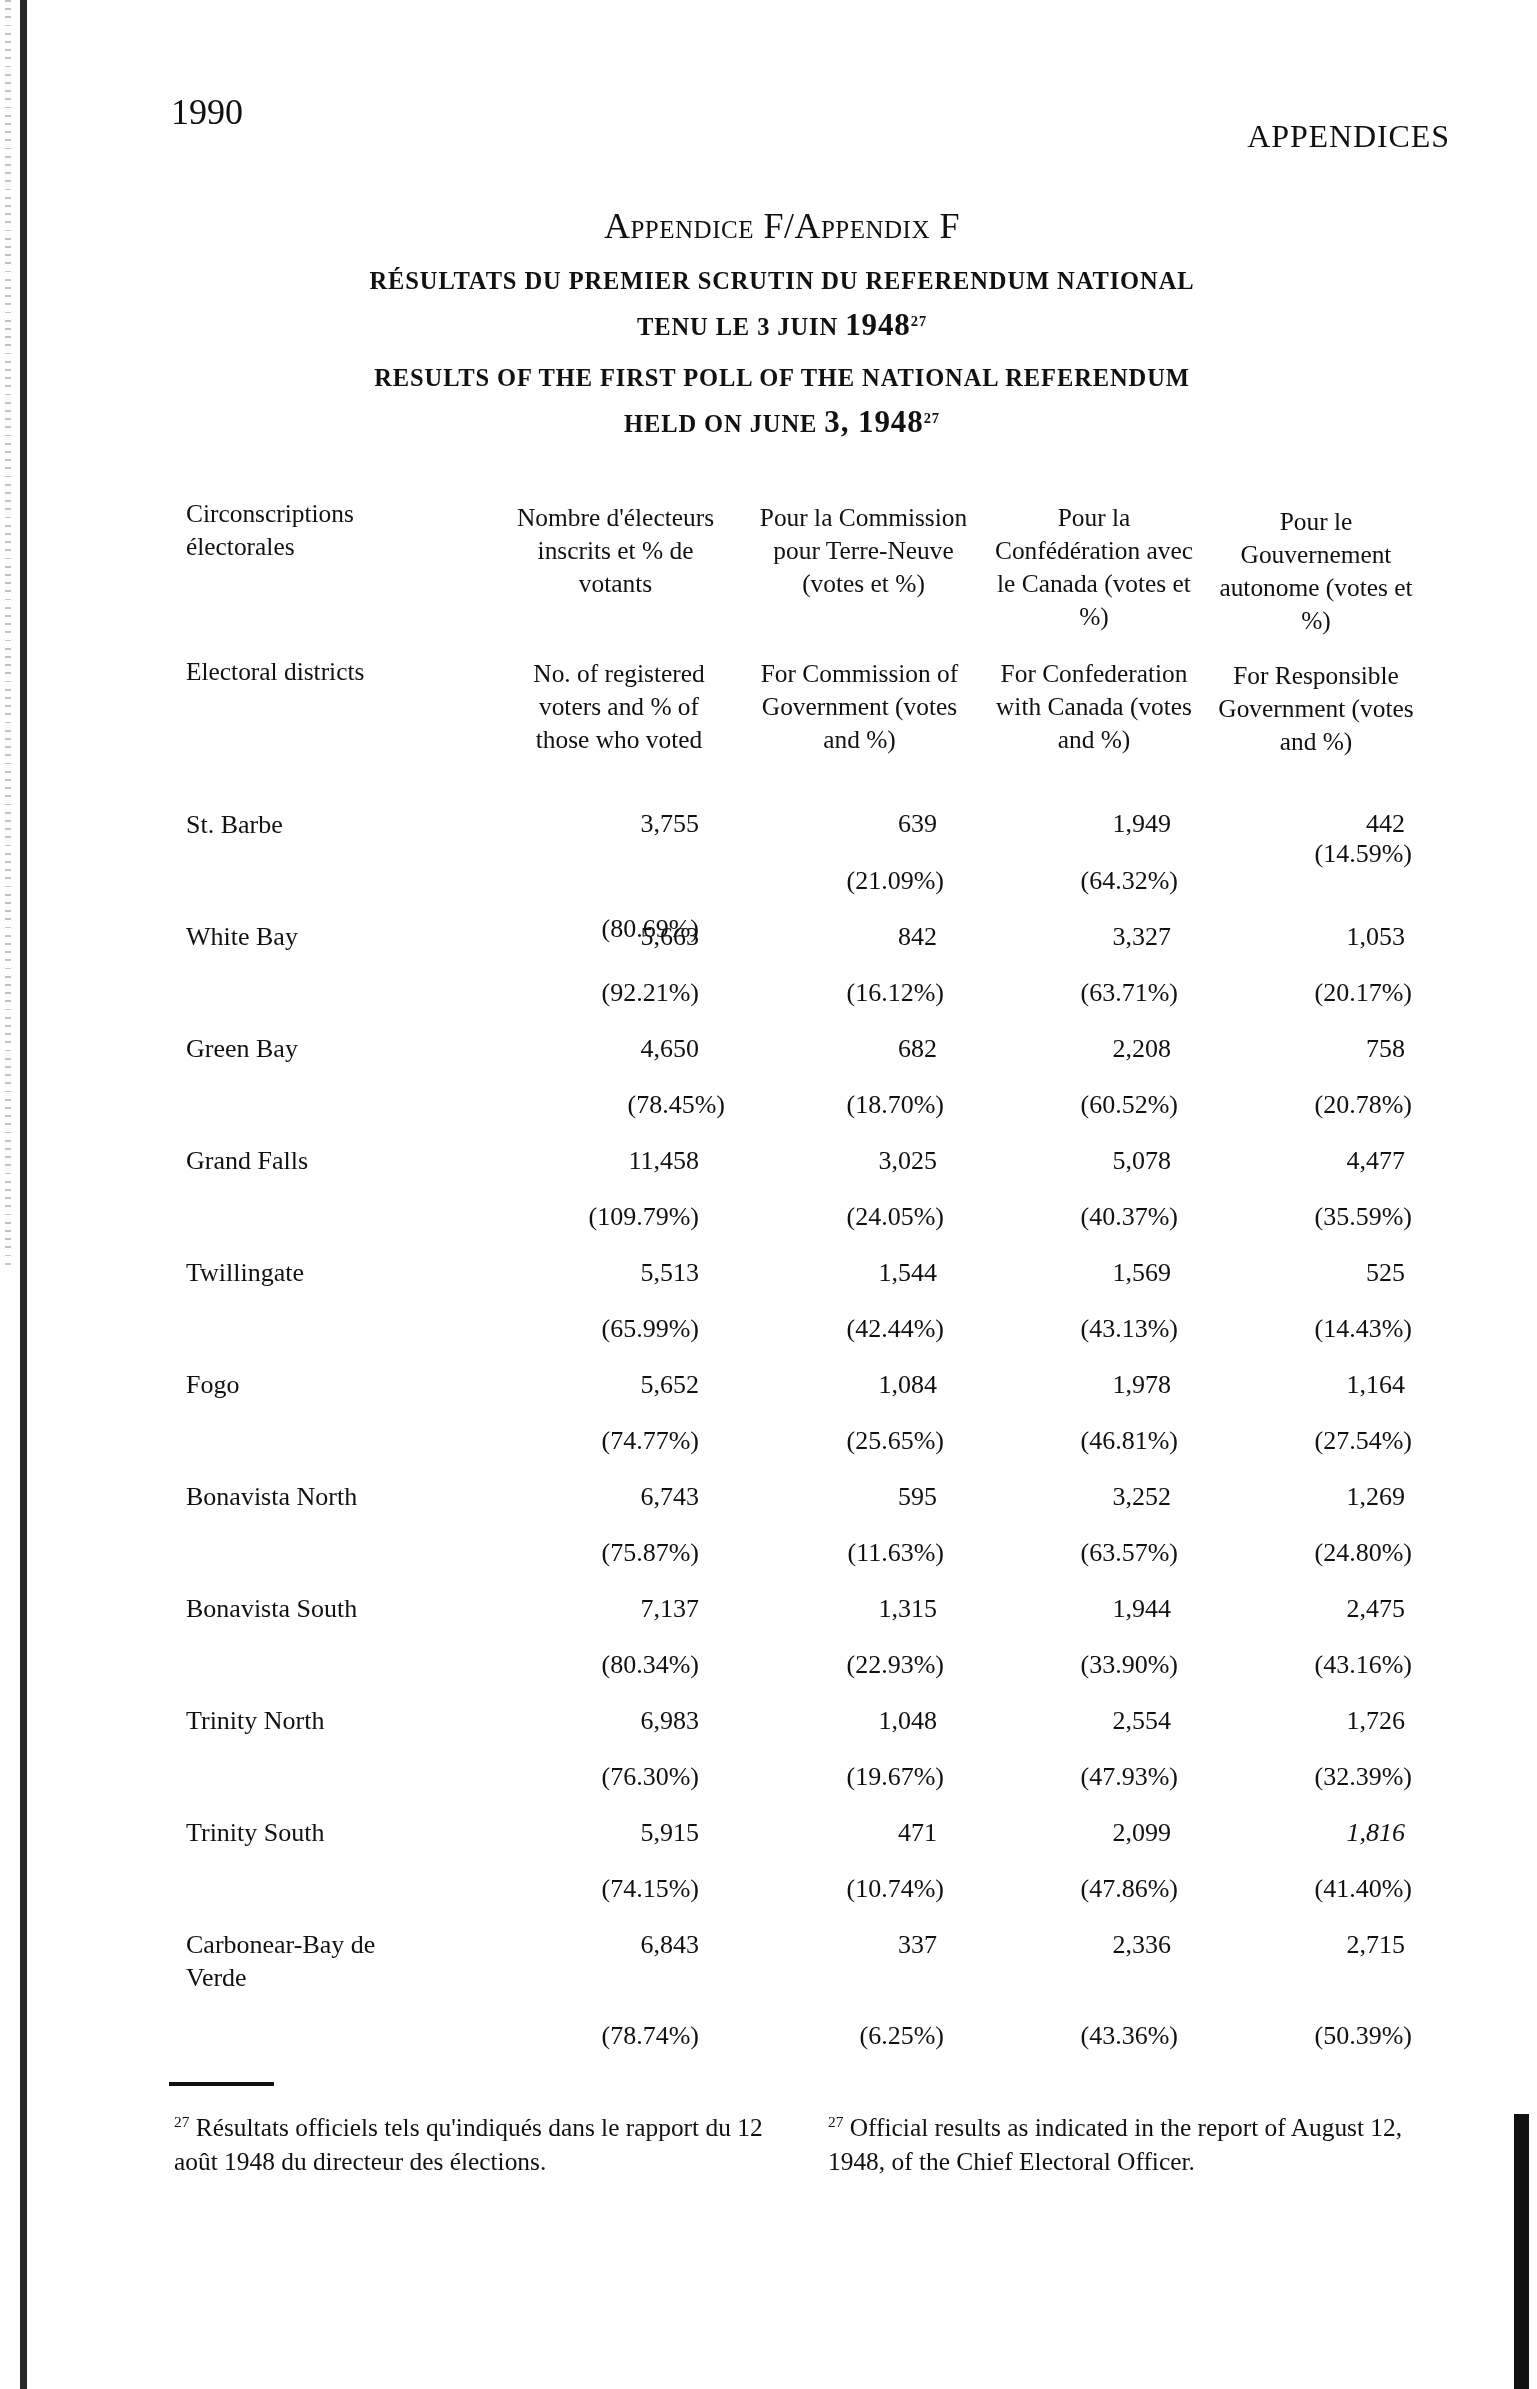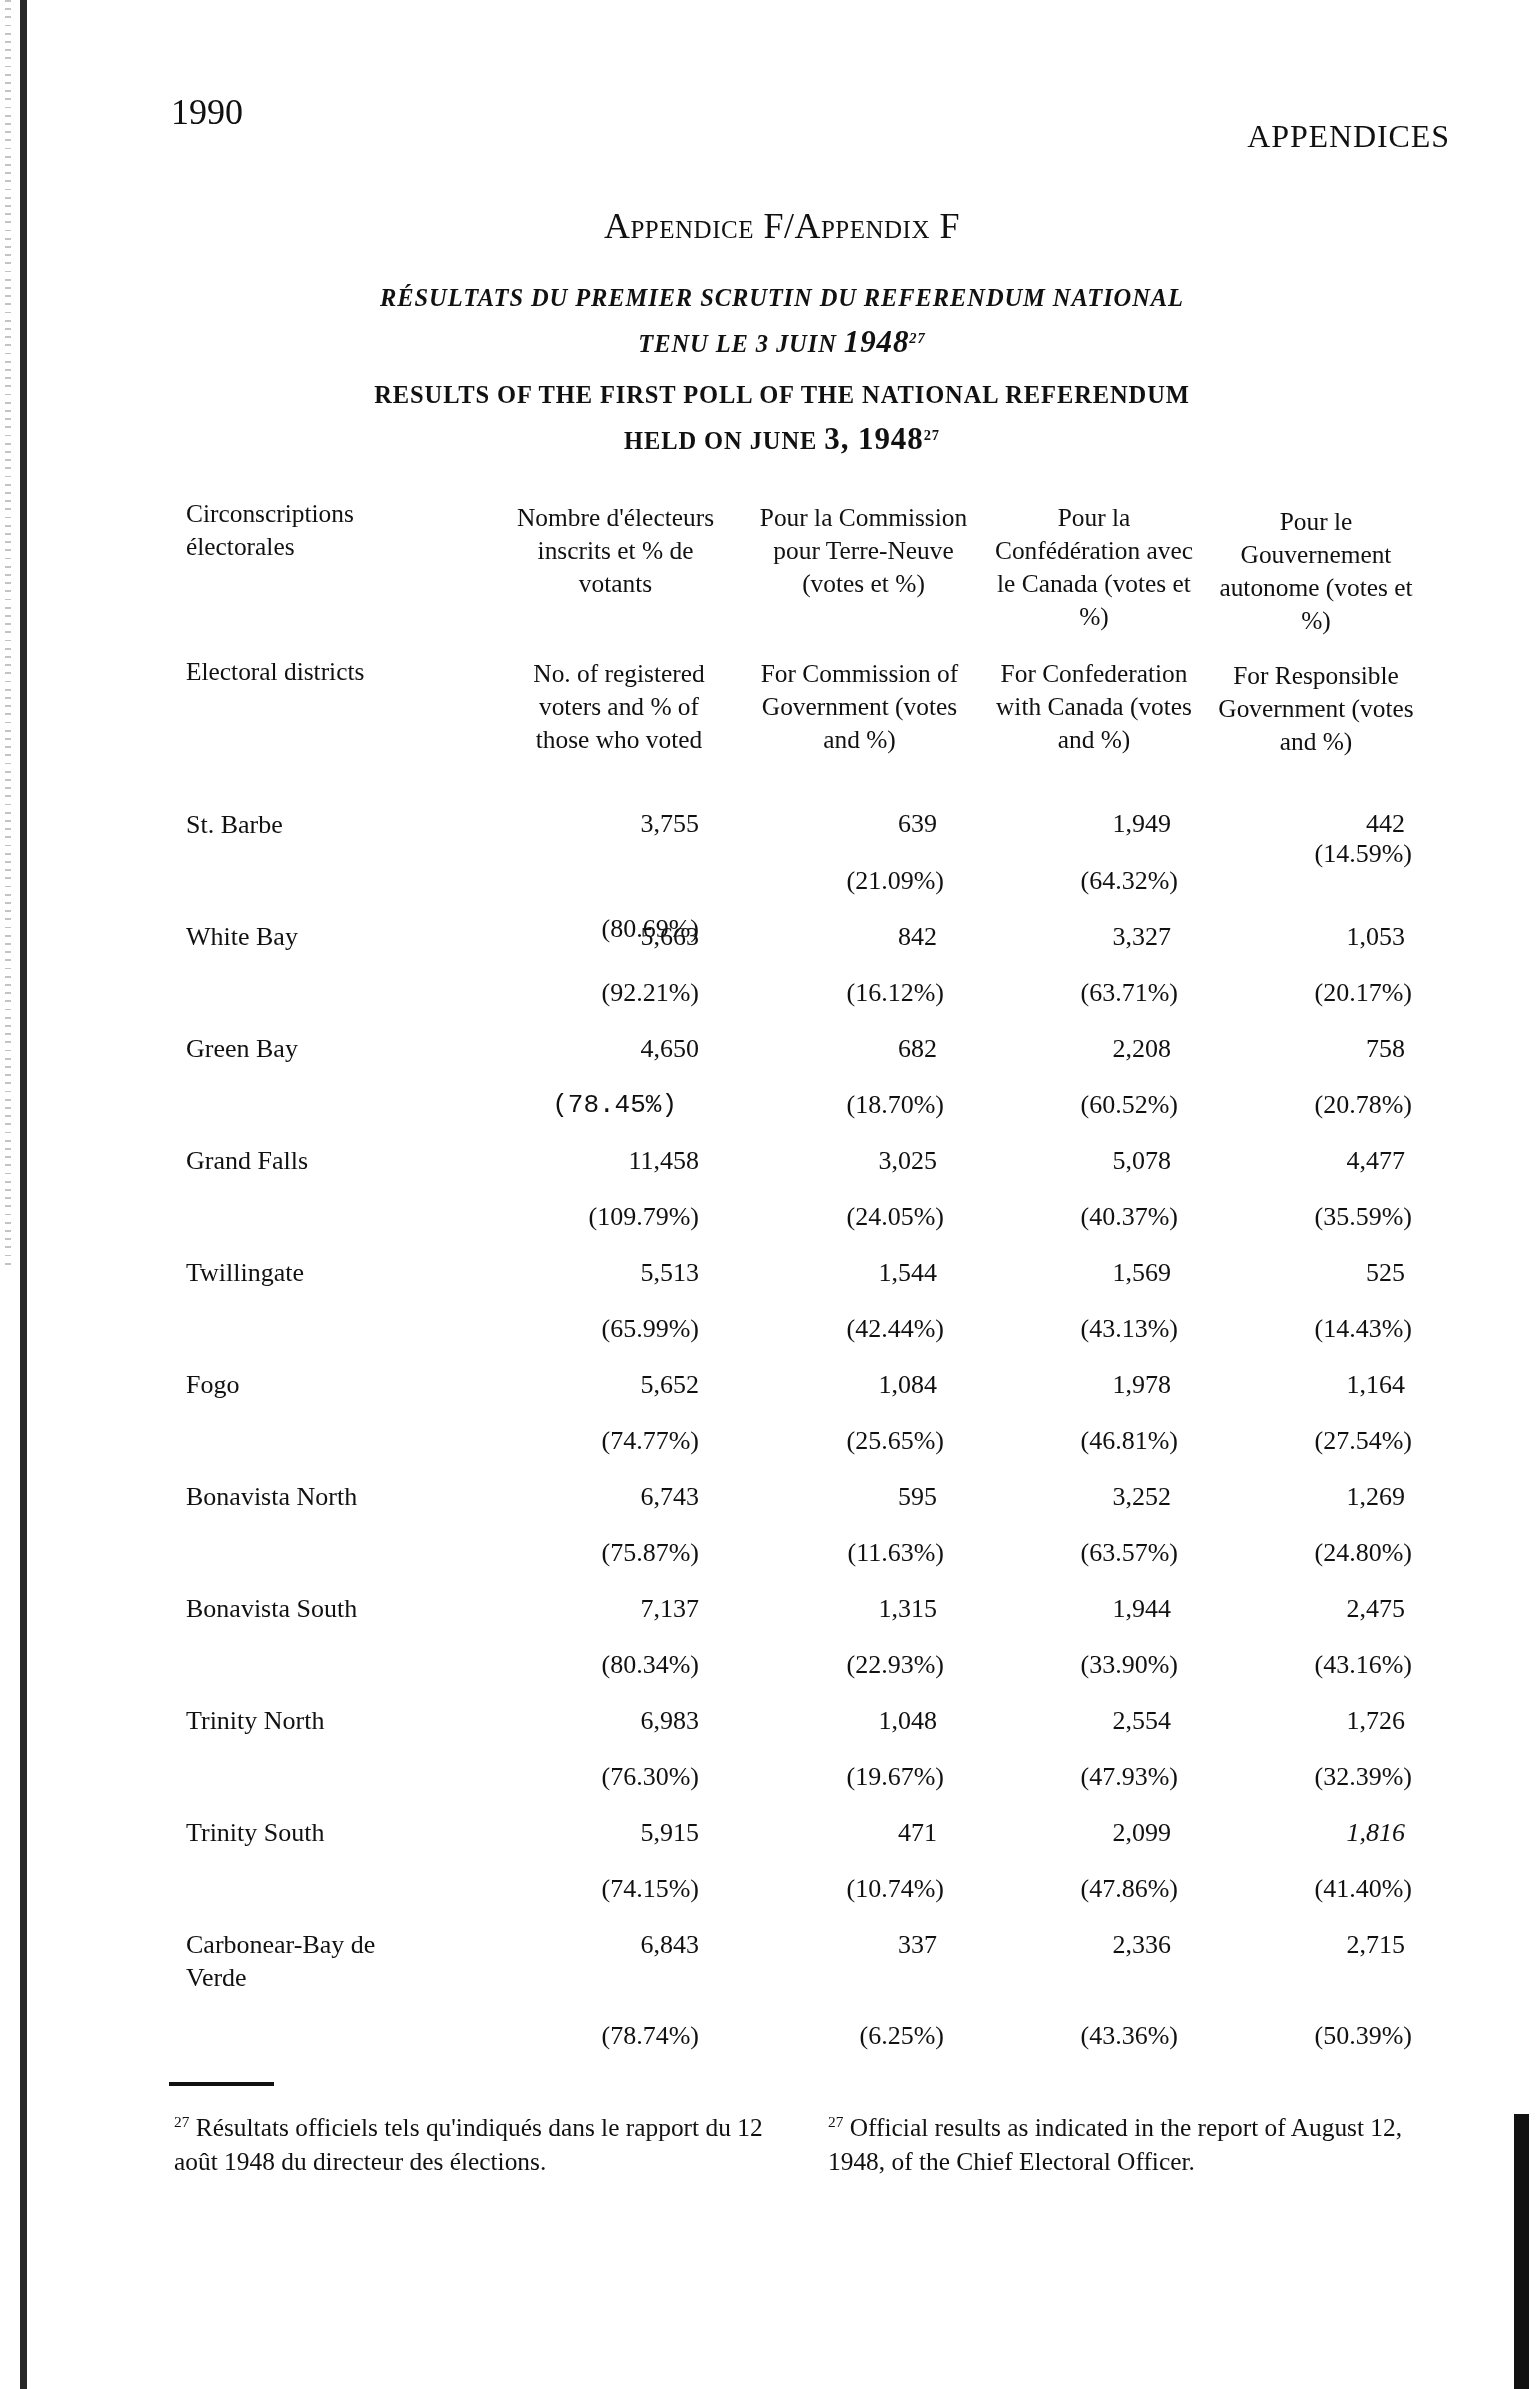--- a/index.html
+++ b/index.html
@@ -25,21 +25,21 @@
     position: absolute; left: 171px; top: 91px; font-size: 36px; letter-spacing: 0px;
   }
   .running-head {
     position: absolute; right: 87px; top: 118px; font-size: 32px; letter-spacing: 0.9px;
   }
   .title-block { position: absolute; left: 0; width: 1537px; text-align: center; top: 205px; }
   .appx-title { font-size: 36px; font-variant: small-caps; letter-spacing: 0.5px; margin-left: 27px; }
   .subtitle { font-size: 24.5px; font-weight: bold; letter-spacing: 0.9px; margin-left: 27px; line-height: 40px; }
   .subtitle sup { font-size: 14.5px; font-weight: bold; }
   .subtitle .big { font-size: 31px; }
-  .sub-fr { margin-top: 31px; font-style: italic; }
+  .sub-fr { margin-top: 14px; }
   .sub-en { margin-top: 11px; }
 
   .hdr { position: absolute; font-size: 25.4px; line-height: 33px; text-align: center; }
   .hdr-left { text-align: left; }
   .row-label { position: absolute; left: 186px; font-size: 26px; line-height: 33px; }
   .cell { position: absolute; font-size: 26px; text-align: right; width: 218px; }
 
   .fn-rule { position: absolute; left: 169px; top: 2082px; width: 105px; height: 3.6px; background: #111; }
   .footnote { position: absolute; top: 2105px; font-size: 25.4px; line-height: 34px; width: 635px; }
   .footnote sup { font-size: 15.4px; }
@@ -92,21 +92,21 @@
     <div class="cell" style="left: 481px; top: 922px;">5,663</div>
     <div class="cell" style="left: 481px; top: 978px;">(92.21%)</div>
     <div class="cell" style="left: 719px; top: 922px;">842</div>
     <div class="cell" style="left: 726px; top: 978px;">(16.12%)</div>
     <div class="cell" style="left: 953px; top: 922px;">3,327</div>
     <div class="cell" style="left: 960px; top: 978px;">(63.71%)</div>
     <div class="cell" style="left: 1187px; top: 922px;">1,053</div>
     <div class="cell" style="left: 1194px; top: 978px;">(20.17%)</div>
     <div class="row-label" style="top: 1032px; width: 363px;">Green Bay</div>
     <div class="cell" style="left: 481px; top: 1034px;">4,650</div>
-    <div class="cell" style="left: 459px; top: 1090px; font-family: Liberation Mono, monospace;">(78.45%)</div>
+    <div class="cell" style="left: 507px; top: 1090px;">(78.45%)</div>
     <div class="cell" style="left: 719px; top: 1034px;">682</div>
     <div class="cell" style="left: 726px; top: 1090px;">(18.70%)</div>
     <div class="cell" style="left: 953px; top: 1034px;">2,208</div>
     <div class="cell" style="left: 960px; top: 1090px;">(60.52%)</div>
     <div class="cell" style="left: 1187px; top: 1034px;">758</div>
     <div class="cell" style="left: 1194px; top: 1090px;">(20.78%)</div>
     <div class="row-label" style="top: 1144px; width: 363px;">Grand Falls</div>
     <div class="cell" style="left: 481px; top: 1146px;">11,458</div>
     <div class="cell" style="left: 481px; top: 1202px;">(109.79%)</div>
     <div class="cell" style="left: 719px; top: 1146px;">3,025</div>

